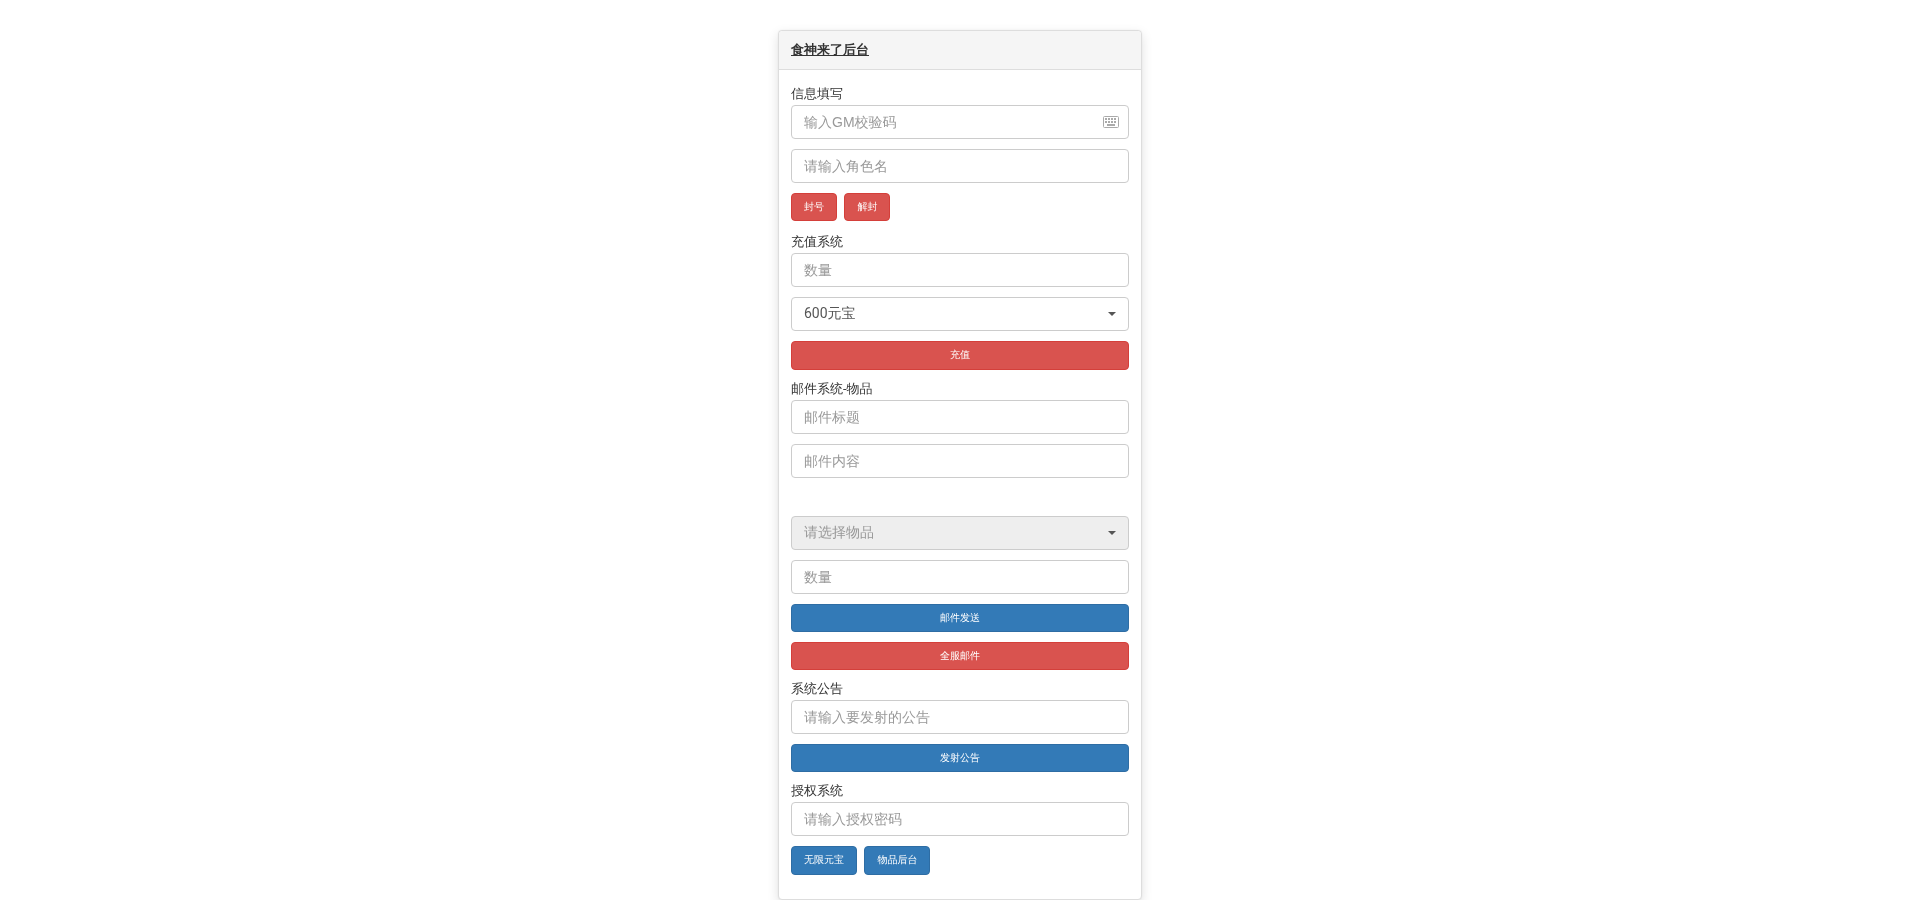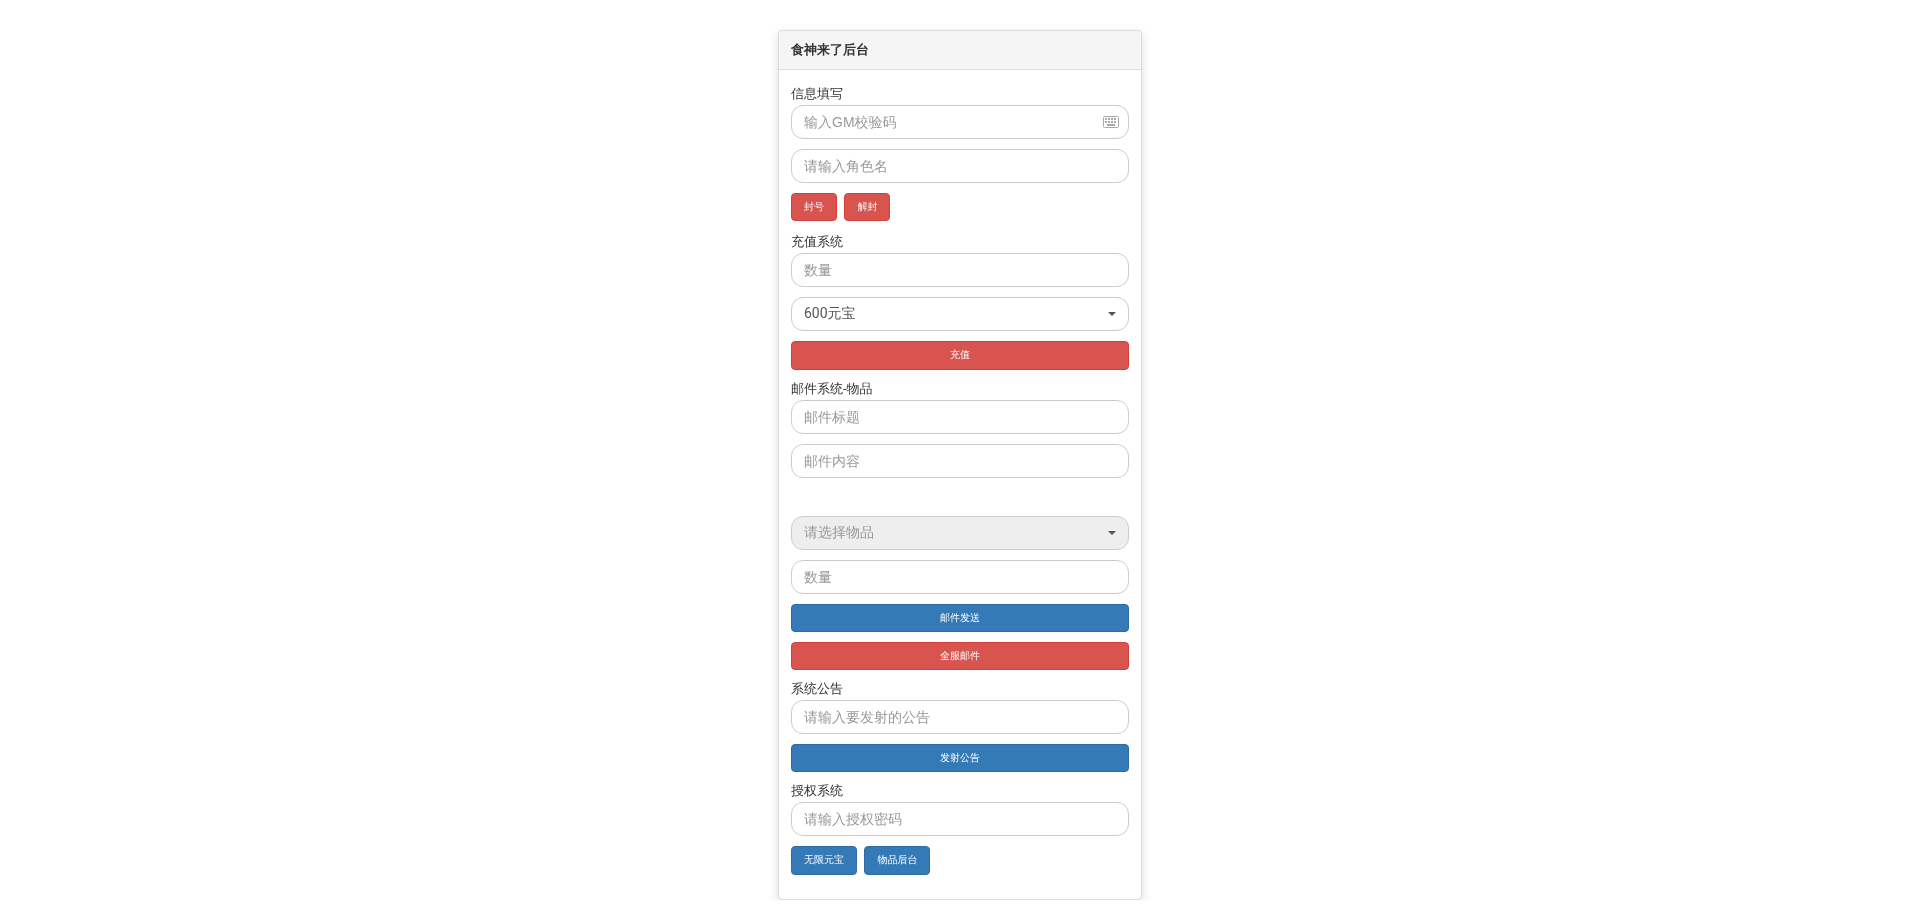--- a/index.html
+++ b/index.html
@@ -19,38 +19,39 @@
       box-shadow: 0 4px 12px rgba(0,0,0,0.12), 0 0 2px rgba(0,0,0,0.06);
       background: #fff;
     }
     .panel-header {
       padding: 10px 12px;
       font-weight: bold;
       font-size: 13px;
       border-bottom: 1px solid #ddd;
       background: #f5f5f5;
       border-radius: 4px 4px 0 0;
+      text-decoration: underline;
     }
     .panel-body {
       padding: 15px 12px 12px 12px;
     }
     .section-label {
       font-size: 13px;
       color: #333;
       margin-bottom: 2px;
     }
     .form-control {
       width: 100%;
       height: 34px;
       padding: 6px 12px;
       font-size: 14px;
       color: #555;
       background: #fff;
       border: 1px solid #ccc;
-      border-radius: 12px;
+      border-radius: 4px;
       outline: none;
       margin-bottom: 10px;
     }
     .form-control::placeholder { color: #999; }
     .form-control.select {
       display: flex;
       align-items: center;
       justify-content: space-between;
       cursor: pointer;
     }

